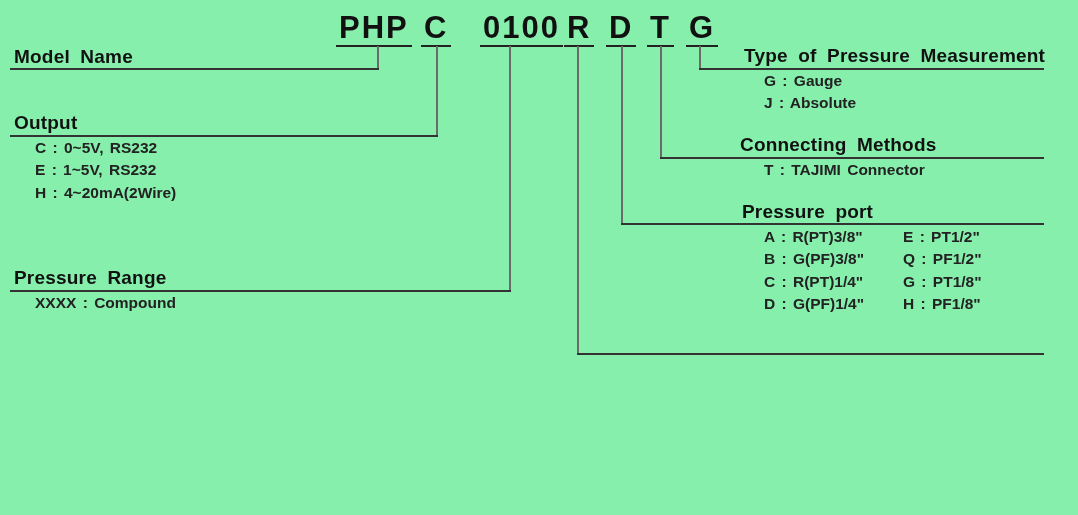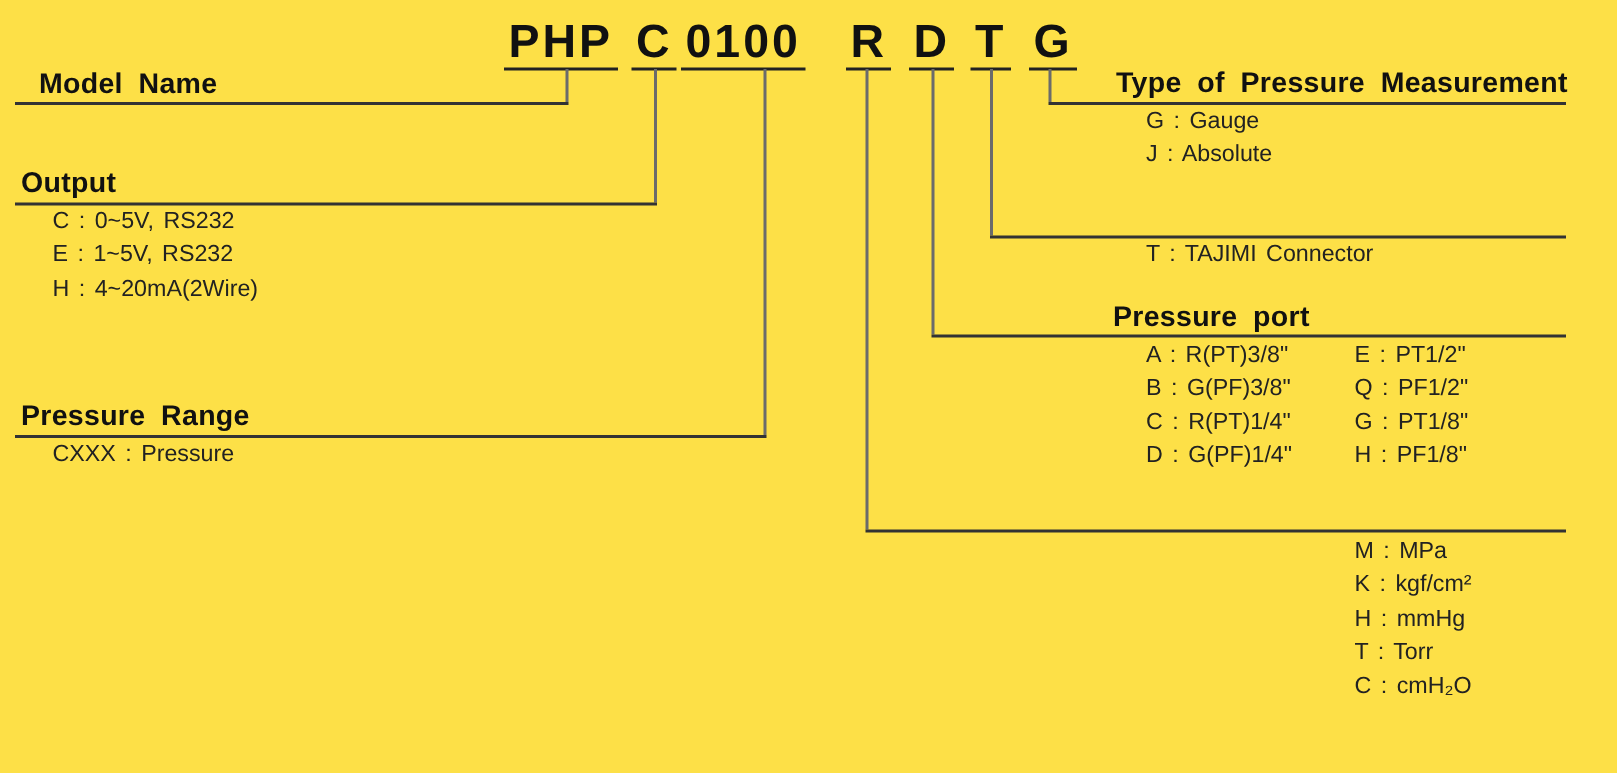--- a/index.html
+++ b/index.html
@@ -4,21 +4,21 @@
 <style>
   html, body {
     margin: 0;
     padding: 0;
     background: #ffffff;
   }
   .canvas {
     position: relative;
     width: 1078px;
     height: 515px;
-    background: #fde047;
+    background: #86efac;
     font-family: "Liberation Sans", "DejaVu Sans", sans-serif;
     color: #1a1a1a;
     overflow: hidden;
   }
   
   .seg {
     position: absolute;
     top: 12px;
     font-size: 31px;
     font-weight: 700;
@@ -52,30 +52,30 @@
   }
   
   .list {
     position: absolute;
     font-size: 15.5px;
     line-height: 22.4px;
     color: #222;
     word-spacing: 2px;
     white-space: nowrap;
   }
-  .list div { white-space: nowrap; }
+  .list div { white-space: nowrap; font-weight: bold; }
 </style>
 </head>
 <body>
 
 <div class="canvas">
 
   <span class="seg" style="left:336px">PHP</span>
   <span class="seg" style="left:421px">C</span>
-  <span class="seg" style="left:454px">0100</span>
+  <span class="seg" style="left:480px">0100</span>
   <span class="seg" style="left:564px">R</span>
   <span class="seg" style="left:606px">D</span>
   <span class="seg" style="left:647px">T</span>
   <span class="seg" style="left:686px">G</span>
 
   <div class="vline" style="left:377px;top:46px;height:22px"></div>
   <div class="vline" style="left:436px;top:46px;height:89px"></div>
   <div class="vline" style="left:509px;top:46px;height:244px"></div>
   <div class="vline" style="left:577px;top:46px;height:307px"></div>
   <div class="vline" style="left:621px;top:46px;height:177px"></div>
@@ -83,59 +83,53 @@
   <div class="vline" style="left:699px;top:46px;height:22px"></div>
 
   <div class="rule" style="left:10px;top:68px;width:368.5px"></div>
   <div class="rule" style="left:10px;top:135px;width:427.5px"></div>
   <div class="rule" style="left:10px;top:290px;width:500.5px"></div>
   <div class="rule" style="left:699px;top:68px;width:345px"></div>
   <div class="rule" style="left:660px;top:157px;width:384px"></div>
   <div class="rule" style="left:621px;top:223px;width:423px"></div>
   <div class="rule" style="left:577px;top:353px;width:467px"></div>
 
-  <div class="heading" style="left:26px;top:46px">Model Name</div>
+  <div class="heading" style="left:14px;top:46px">Model Name</div>
 
   <div class="heading" style="left:14px;top:112px">Output</div>
   <div class="list" style="left:35px;top:137px">
     <div>C : 0~5V, RS232</div>
     <div>E : 1~5V, RS232</div>
     <div>H : 4~20mA(2Wire)</div>
   </div>
 
   <div class="heading" style="left:14px;top:267px">Pressure Range</div>
   <div class="list" style="left:35px;top:292px">
-    <div>CXXX : Pressure</div>
+    <div>XXXX : Compound</div>
   </div>
 
   <div class="heading" style="left:744px;top:45px">Type of Pressure Measurement</div>
   <div class="list" style="left:764px;top:70px">
     <div>G : Gauge</div>
     <div>J : Absolute</div>
   </div>
 
+  <div class="heading" style="left:740px;top:134px">Connecting Methods</div>
   <div class="list" style="left:764px;top:159px">
     <div>T : TAJIMI Connector</div>
   </div>
 
   <div class="heading" style="left:742px;top:201px">Pressure port</div>
   <div class="list" style="left:764px;top:226px">
     <div>A : R(PT)3/8"</div>
     <div>B : G(PF)3/8"</div>
     <div>C : R(PT)1/4"</div>
     <div>D : G(PF)1/4"</div>
   </div>
   <div class="list" style="left:903px;top:226px">
     <div>E : PT1/2"</div>
     <div>Q : PF1/2"</div>
     <div>G : PT1/8"</div>
     <div>H : PF1/8"</div>
   </div>
 
-  <div class="list" style="left:903px;top:357px">
-    <div>M : MPa</div>
-    <div>K : kgf/cm²</div>
-    <div>H : mmHg</div>
-    <div>T : Torr</div>
-    <div>C : cmH₂O</div>
-  </div>
 
 </div>
 
 </body></html>

